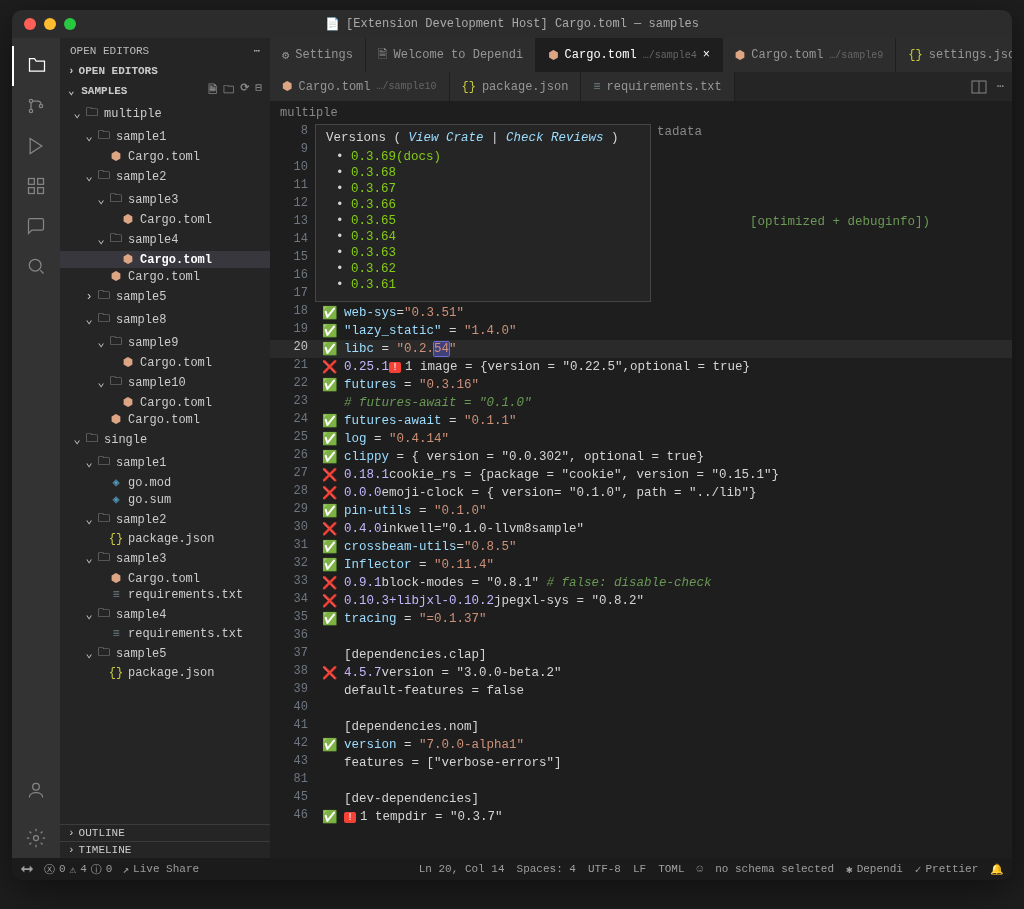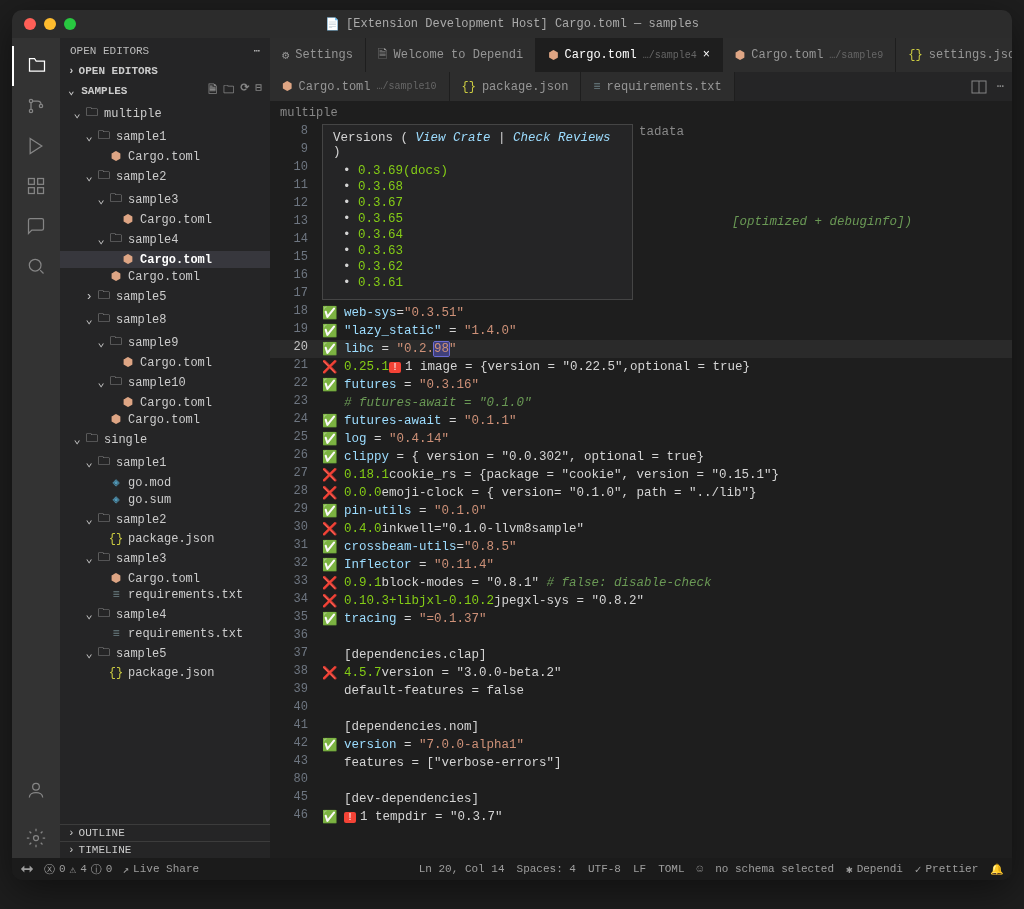--- a/index.html
+++ b/index.html
@@ -48,23 +48,23 @@
 .code{flex:1;padding-top:0;font-size:12.5px;overflow:hidden}
 .cl{height:18px;display:flex;align-items:center;white-space:pre}
 .cl.cur{background:#2a2a2a}
 .mark{width:16px;display:inline-flex;justify-content:center;margin-right:6px}
 .ok{color:#4caf50}
 .bad{color:#f44336}
 .hint{color:#6a9955;font-style:italic}
 .key{color:#9cdcfe}
 .str{color:#ce9178}
 .plain{color:#d4d4d4}
-.ver-red{color:#84cc16}
+.ver-red{color:#c4b5fd}
 .warn-ico{background:#f44336;color:#fff;border-radius:2px;padding:0 3px;font-size:10px;margin-right:4px}
-.hover-pop{position:absolute;top:0;left:52px;width:311px;background:#252526;border:1px solid #454545;z-index:10;font-size:12.5px;padding:6px 10px 8px}
+.hover-pop{position:absolute;top:0;left:45px;width:336px;background:#252526;border:1px solid #454545;z-index:10;font-size:12.5px;padding:6px 10px 8px}
 .hover-title{color:#d4d4d4;margin-bottom:4px}
 .hover-title .link{font-style:italic;color:#9cdcfe}
 .hover-list{list-style:none;padding-left:10px}
 .hover-list li{color:#84cc16;padding:1px 0}
 .hover-list li::before{content:"• ";color:#d4d4d4}
 .cursor-hl{background:#40407a;outline:1px solid #6a6ad4;border-radius:1px}
 .statusbar{height:22px;background:#1b1b1b;color:#9e9e9e;display:flex;align-items:center;font-size:11px;padding:0 8px;gap:10px}
 .sb-item{display:flex;align-items:center;gap:4px}
 .sb-right{margin-left:auto;display:flex;gap:12px;align-items:center}
 svg{display:block}
@@ -430,38 +430,38 @@
             <div class="ln">34</div>
             <div class="ln">35</div>
             <div class="ln">36</div>
             <div class="ln">37</div>
             <div class="ln">38</div>
             <div class="ln">39</div>
             <div class="ln">40</div>
             <div class="ln">41</div>
             <div class="ln">42</div>
             <div class="ln">43</div>
-            <div class="ln">80</div>
+            <div class="ln">81</div>
             <div class="ln">45</div>
             <div class="ln">46</div>
           </div>
         <div class="code" id="code">
             <div class="cl"><span class="mark"></span></div>
             <div class="cl"><span class="mark"></span></div>
             <div class="cl"><span class="mark"></span></div>
             <div class="cl"><span class="mark"></span></div>
             <div class="cl"><span class="mark"></span></div>
             <div class="cl"><span class="mark"></span></div>
             <div class="cl"><span class="mark"></span></div>
             <div class="cl"><span class="mark"></span></div>
             <div class="cl"><span class="mark"></span></div>
             <div class="cl"><span class="mark"></span></div>
             <div class="cl"><span class="mark ok">✅</span><span class="key">web-sys</span><span class="plain">=</span><span class="str">"0.3.51"</span></div>
             <div class="cl"><span class="mark ok">✅</span><span class="key">"lazy_static"</span><span class="plain"> = </span><span class="str">"1.4.0"</span></div>
-            <div class="cl cur"><span class="mark ok">✅</span><span class="key">libc</span><span class="plain"> = </span><span class="str">"0.2.</span><span class="str cursor-hl">98</span><span class="str">"</span></div>
+            <div class="cl cur"><span class="mark ok">✅</span><span class="key">libc</span><span class="plain"> = </span><span class="str">"0.2.</span><span class="str cursor-hl">54</span><span class="str">"</span></div>
             <div class="cl"><span class="mark bad">❌</span><span class="ver-red">0.25.1</span> <span class="warn-ico">!</span><span class="plain">1 </span><span class="plain">image = {version = "0.22.5",optional = true}</span></div>
             <div class="cl"><span class="mark ok">✅</span><span class="key">futures</span><span class="plain"> = </span><span class="str">"0.3.16"</span></div>
             <div class="cl"><span class="mark"></span><span class="hint"># futures-await = "0.1.0"</span></div>
             <div class="cl"><span class="mark ok">✅</span><span class="key">futures-await</span><span class="plain"> = </span><span class="str">"0.1.1"</span></div>
             <div class="cl"><span class="mark ok">✅</span><span class="key">log</span><span class="plain"> = </span><span class="str">"0.4.14"</span></div>
             <div class="cl"><span class="mark ok">✅</span><span class="key">clippy</span><span class="plain"> = </span><span class="plain">{ version = "0.0.302", optional = true}</span></div>
             <div class="cl"><span class="mark bad">❌</span><span class="ver-red">0.18.1</span> <span class="plain">cookie_rs = {package = "cookie", version = "0.15.1"}</span></div>
             <div class="cl"><span class="mark bad">❌</span><span class="ver-red">0.0.0</span> <span class="plain">emoji-clock = { version= "0.1.0", path = "../lib"}</span></div>
             <div class="cl"><span class="mark ok">✅</span><span class="key">pin-utils</span><span class="plain"> = </span><span class="str">"0.1.0"</span></div>
             <div class="cl"><span class="mark bad">❌</span><span class="ver-red">0.4.0</span> <span class="plain">inkwell="0.1.0-llvm8sample"</span></div>
@@ -484,27 +484,28 @@
           </div>
 
         <div class="hover-pop">
           <div class="hover-title">
             <span>Versions ( </span><span class="link">View Crate</span><span> | </span><span class="link">Check Reviews</span><span> )</span>
           </div>
           <ul class="hover-list" id="hoverlist">
               <li>0.3.69(docs)</li>
               <li>0.3.68</li>
               <li>0.3.67</li>
+              <li>0.3.66</li>
               <li>0.3.65</li>
               <li>0.3.64</li>
               <li>0.3.63</li>
               <li>0.3.62</li>
               <li>0.3.61</li>
             </ul>
-          <div style="position:absolute;right:-280px;top:90px;color:#6a9955;font-style:italic">[optimized + debuginfo])</div>
+          <div style="position:absolute;right:-280px;top:90px;color:#6a9955;">[optimized + debuginfo])</div>
           <div style="position:absolute;right:-52px;top:0;color:#888">tadata</div>
         </div>
       </div>
     </div>
   </div>
 
   <div class="statusbar">
     <span class="sb-item">
         <svg width="14" height="14" viewBox="0 0 16 16" fill="currentColor">
           <path d="M1 8l4-4v3h5v2H5v3z M15 8l-4 4v-3H6V7h5V4z"></path>

